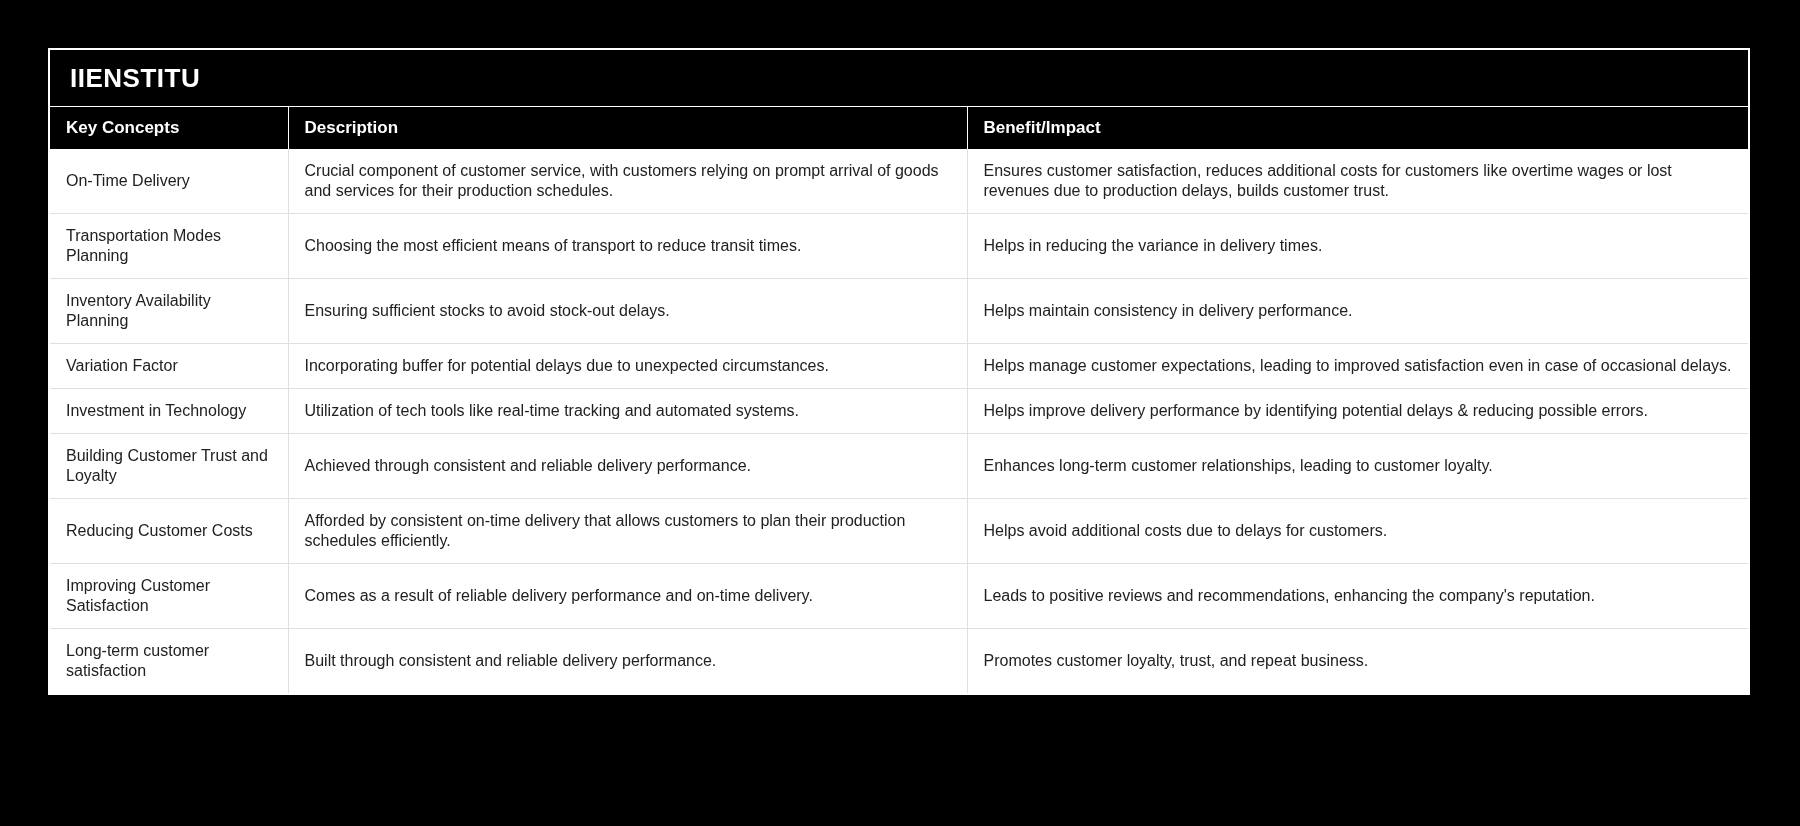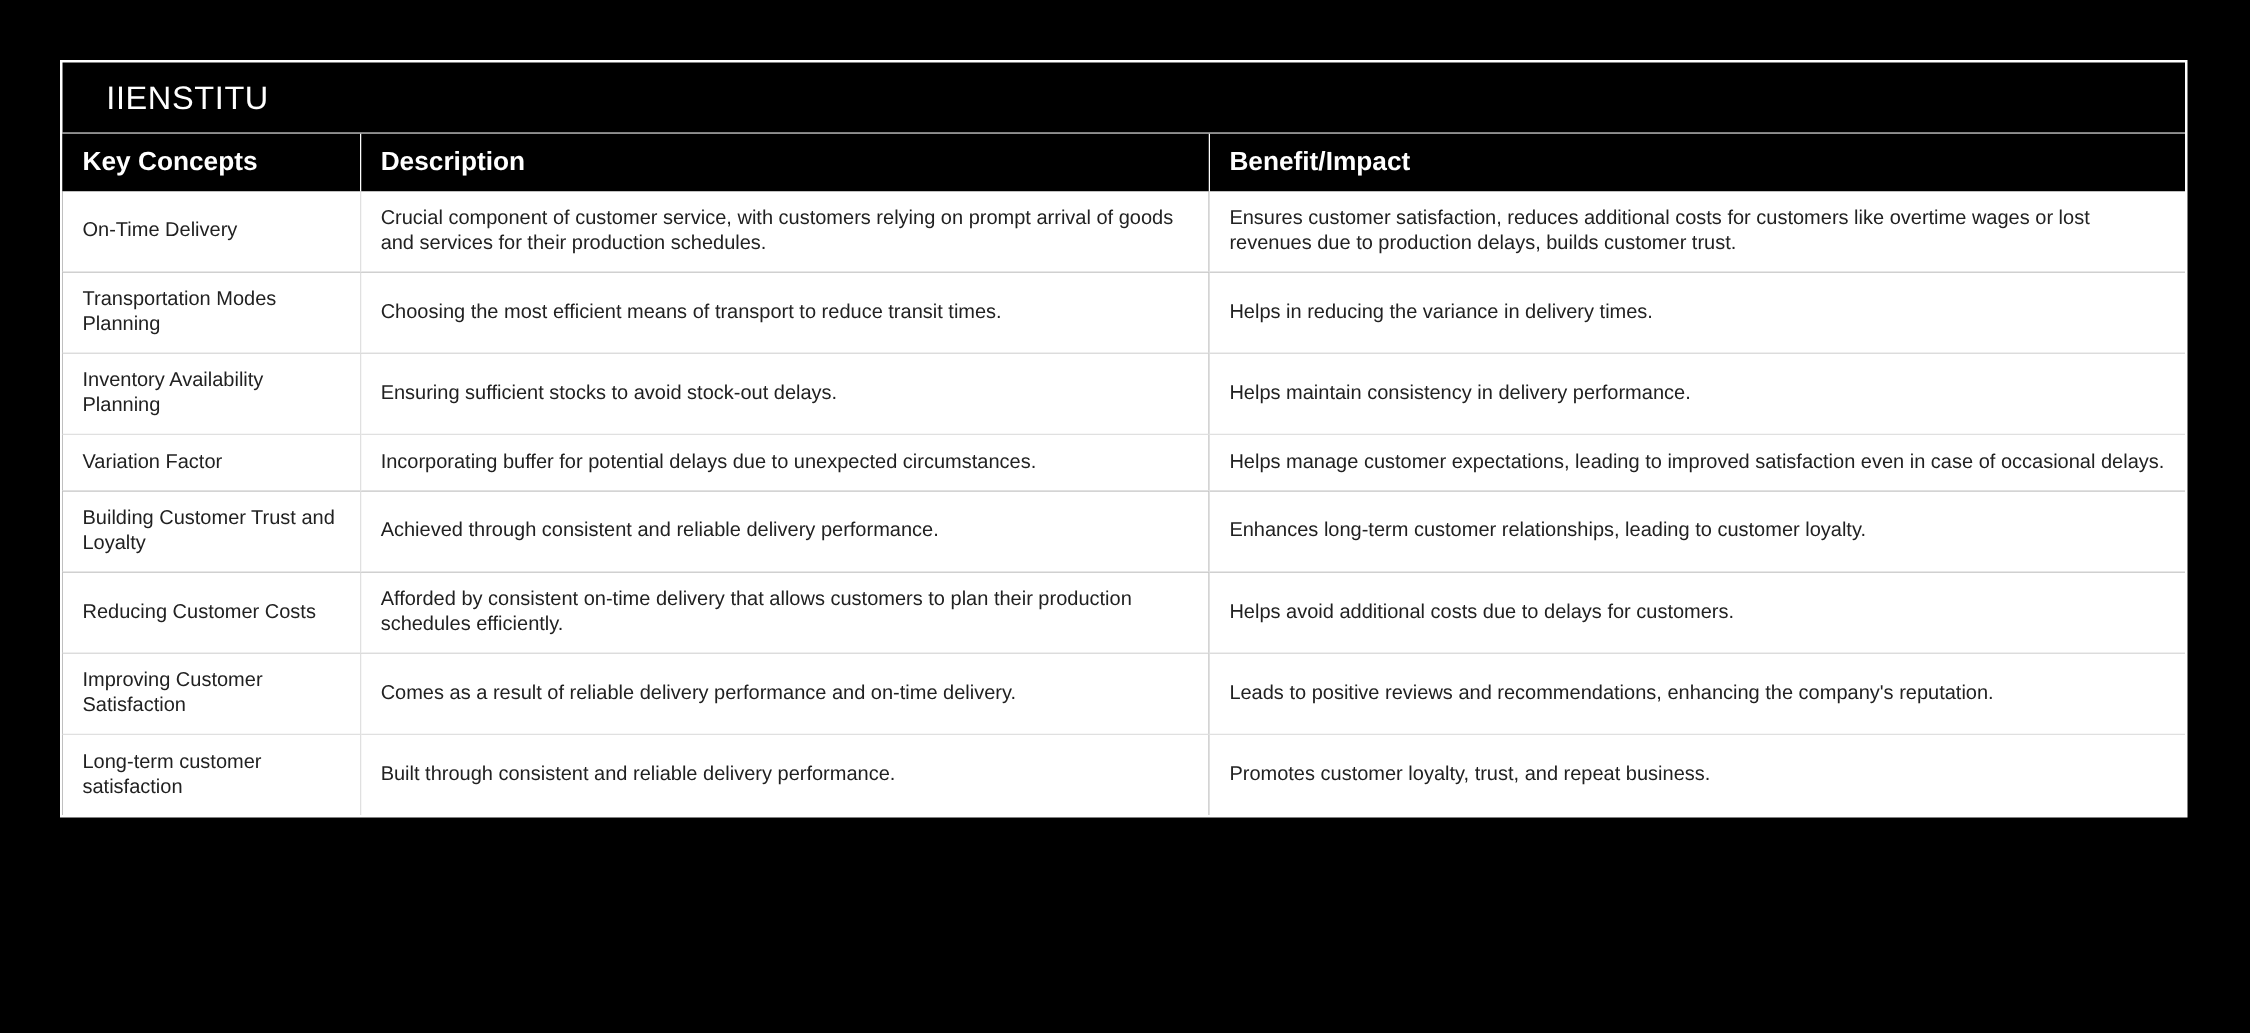--- a/index.html
+++ b/index.html
@@ -22,37 +22,37 @@
     left: 48px;
     top: 48px;
     width: 1702px;
     background: var(--header-bg, #000000);
     border: 2px solid var(--border-color, #ffffff);
     box-sizing: border-box;
   }
   .card-title {
     color: var(--header-text, #ffffff);
     font-size: 26px;
-    font-weight: normal;
+    font-weight: bold;
     letter-spacing: 0.5px;
-    padding: 13px 20px 12px 35px;
+    padding: 13px 20px 12px 20px;
     border-bottom: 1px solid var(--border-color, #ffffff);
   }
   table.concepts {
     width: 100%;
     border-collapse: collapse;
     table-layout: fixed;
   }
   table.concepts col.c1 { width: 238px; }
   table.concepts col.c2 { width: 679px; }
   table.concepts col.c3 { width: 781px; }
   table.concepts thead th {
     background: var(--header-bg, #000000);
     color: var(--header-text, #ffffff);
-    font-size: 21px;
+    font-size: 17px;
     font-weight: bold;
     text-align: left;
     padding: 11px 16px;
     border-right: 1px solid var(--border-color, #ffffff);
   }
   table.concepts thead th:last-child { border-right: none; }
   table.concepts tbody td {
     background: var(--row-bg, #ffffff);
     color: var(--row-text, #212121);
     font-size: 16px;
@@ -104,20 +104,25 @@
     <td>Ensuring sufficient stocks to avoid stock-out delays.</td>
     <td>Helps maintain consistency in delivery performance.</td>
   </tr>
 
   <tr>
     <td>Variation Factor</td>
     <td>Incorporating buffer for potential delays due to unexpected circumstances.</td>
     <td>Helps manage customer expectations, leading to improved satisfaction even in case of occasional delays.</td>
   </tr>
 
+  <tr>
+    <td>Investment in Technology</td>
+    <td>Utilization of tech tools like real-time tracking and automated systems.</td>
+    <td>Helps improve delivery performance by identifying potential delays &amp; reducing possible errors.</td>
+  </tr>
 
   <tr>
     <td>Building Customer Trust and Loyalty</td>
     <td>Achieved through consistent and reliable delivery performance.</td>
     <td>Enhances long-term customer relationships, leading to customer loyalty.</td>
   </tr>
 
   <tr>
     <td>Reducing Customer Costs</td>
     <td>Afforded by consistent on-time delivery that allows customers to plan their production schedules efficiently.</td>

